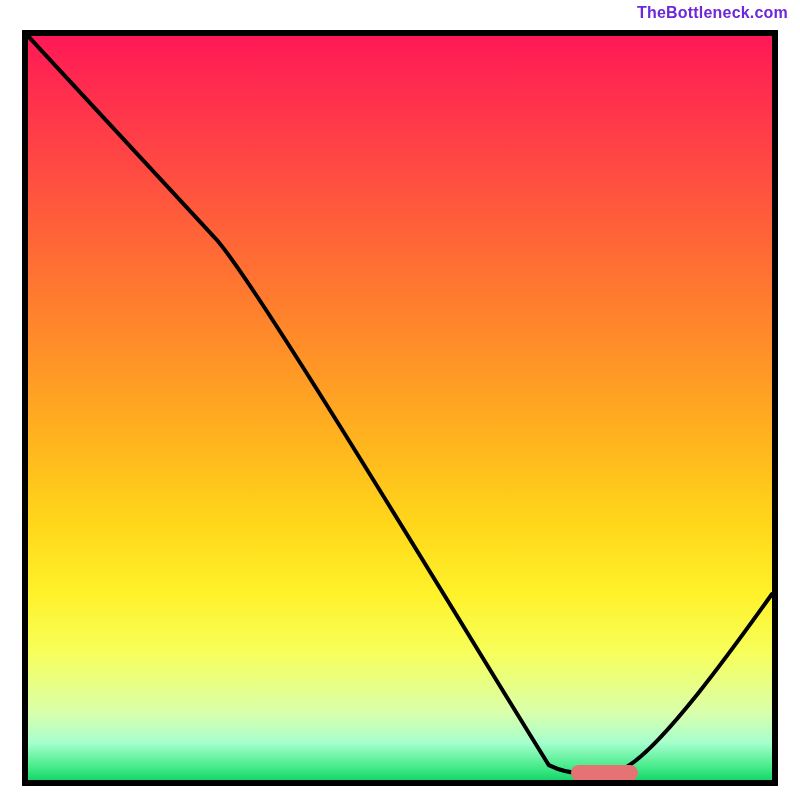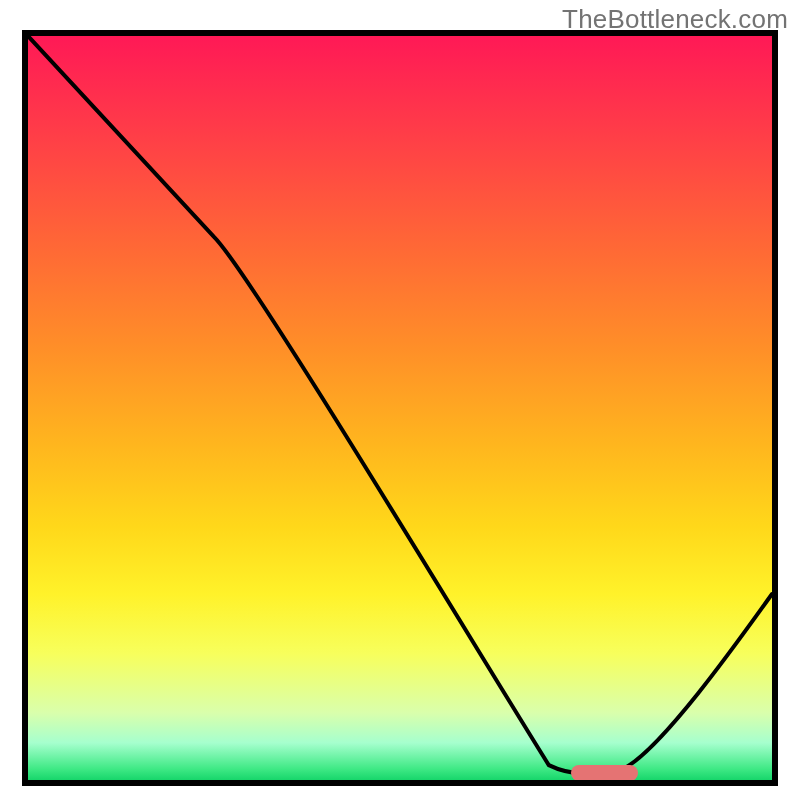--- a/index.html
+++ b/index.html
@@ -12,23 +12,23 @@
   }
   .container {
     position: relative;
     width: 800px;
     height: 800px;
   }
   .watermark {
     position: absolute;
     top: 4px;
     right: 12px;
-    font-size: 26px;
-    color: #737373;
-    font-weight: 400;
+    font-size: 16px;
+    color: #6d28d9;
+    font-weight: 700;
     letter-spacing: 0.2px;
   }
   .plot-frame {
     position: absolute;
     left: 22px;
     top: 30px;
     width: 756px;
     height: 756px;
     border: 6px solid #000;
     box-sizing: border-box;

